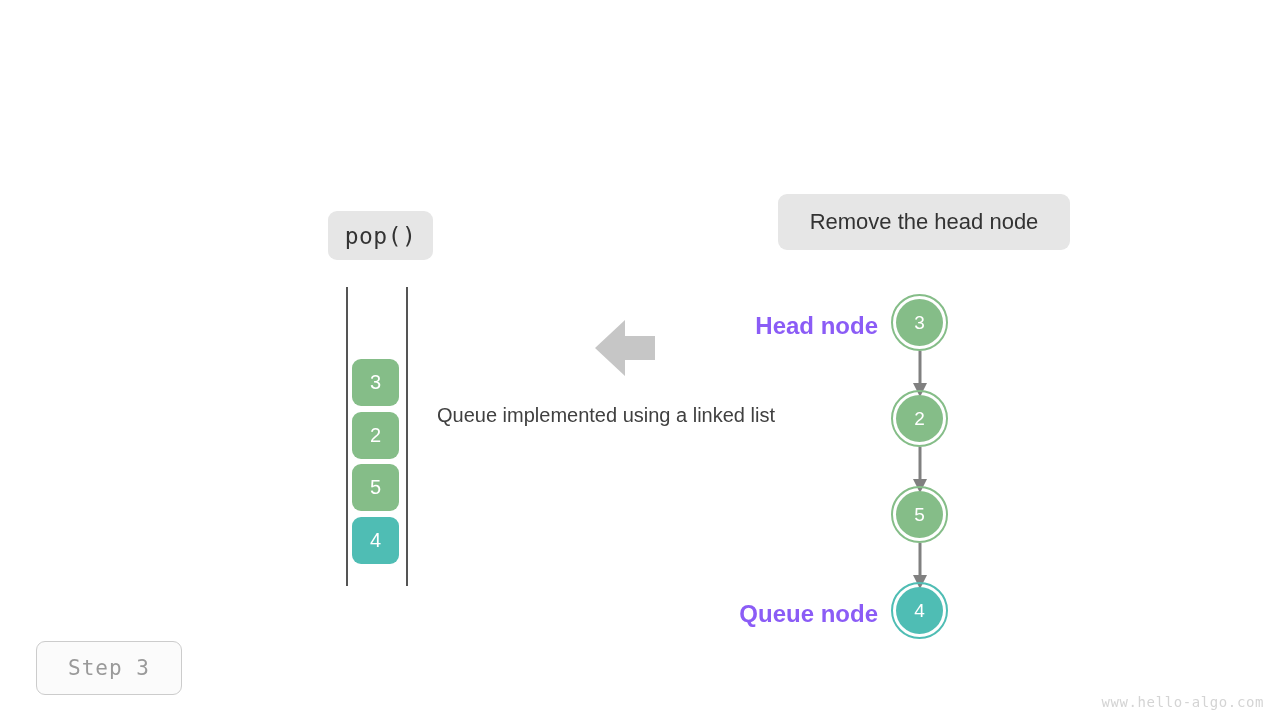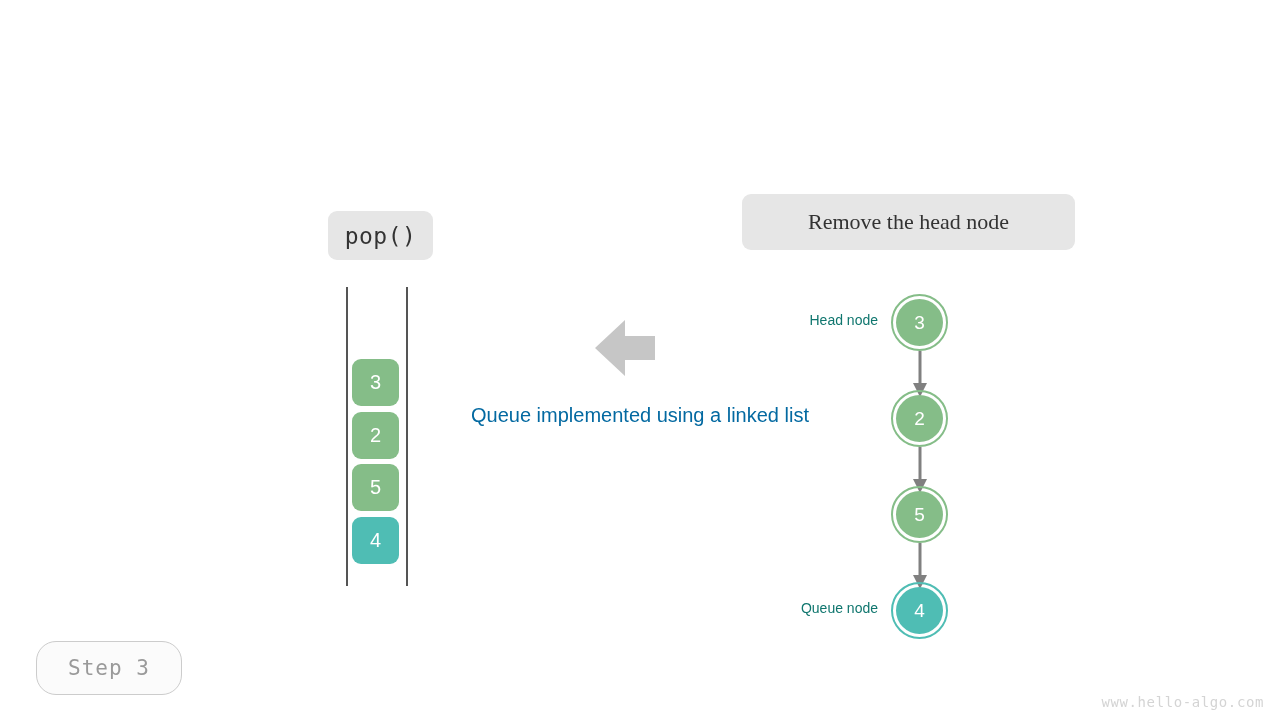--- a/index.html
+++ b/index.html
@@ -37,25 +37,24 @@
     font-size: 22px;
   }
 
   #op-label {
     left: 328px;
     top: 211px;
     width: 105px;
     height: 49px;
   }
   #action-label {
-    left: 742px;
+    left: 778px;
     top: 194px;
-    width: 333px;
+    width: 292px;
     height: 56px;
-    font-family: Liberation Serif, serif;
   }
 
   
   #queue-container {
     left: 340px;
     top: 283px;
     width: 72px;
     height: 306px;
   }
   .rail {
@@ -87,22 +86,21 @@
     top: 320px;
     width: 60px;
     height: 56px;
   }
 
   
   #diagram-caption {
     left: 437px;
     top: 404px;
     width: 406px;
-    text-align: center;
-    color: #0369a1;
+    color: #404040;
     font-size: 20px;
     white-space: nowrap;
   }
 
   
   #linked-list {
     left: 760px;
     top: 285px;
     width: 260px;
     height: 360px;
@@ -131,35 +129,35 @@
   }
   .node-arrow {
     position: absolute;
     left: 152px;
     width: 16px;
     height: 48px;
   }
   .node-tag {
     position: absolute;
     right: 142px;
-    color: #0f766e;
-    font-size: 14px;
-    font-weight: normal;
+    color: #8b5cf6;
+    font-size: 24px;
+    font-weight: bold;
     white-space: nowrap;
     text-align: right;
   }
 
   
   #step-badge {
     left: 36px;
     top: 641px;
     width: 144px;
     height: 52px;
     border: 1px solid #cccccc;
-    border-radius: 20px;
+    border-radius: 9px;
     background: #fbfbfb;
     display: flex;
     align-items: center;
     justify-content: center;
     color: #9a9a9a;
     font-family: "DejaVu Sans Mono", "Liberation Mono", monospace;
     font-size: 21px;
     letter-spacing: 1px;
   }
 

